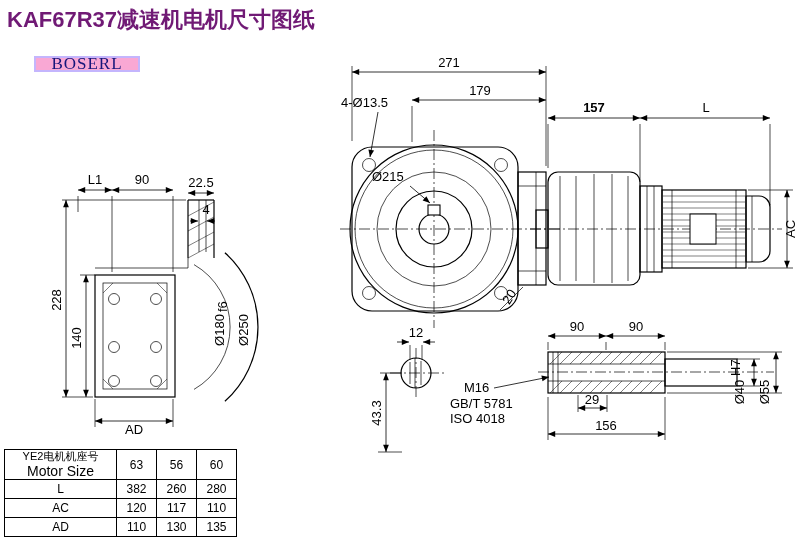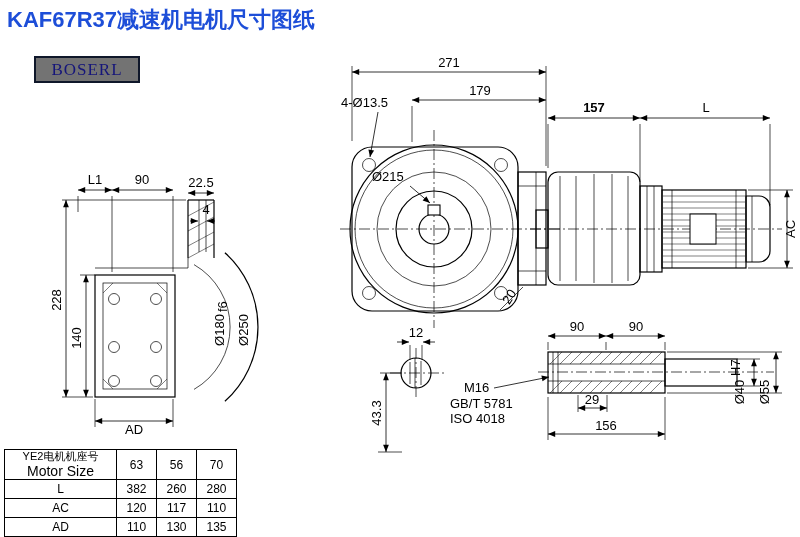--- a/index.html
+++ b/index.html
@@ -1,21 +1,21 @@
 <!DOCTYPE html>
 <html><head>
 <meta charset="utf-8">
 <style>
   *{box-sizing:border-box;margin:0;padding:0}
   body{background:#e9e9e9;font-family:"Liberation Sans",sans-serif}
   .canvas{position:relative;width:800px;height:537px;background:#ffffff;overflow:hidden;margin:0 auto}
-  .title{position:absolute;left:7px;top:5px;font-size:22px;font-weight:bold;color:#1d4ed8;white-space:nowrap}
-  .logo{position:absolute;left:34px;top:56px;width:106px;height:27px;border:2px solid #0f172a;
+  .title{position:absolute;left:7px;top:5px;font-size:22px;font-weight:bold;color:#701a75;white-space:nowrap}
+  .logo{position:absolute;left:34px;top:56px;width:106px;height:16px;border:2px solid #c4b5fd;
         display:flex;align-items:center;justify-content:center;
-        font-family:"Liberation Serif",serif;font-size:17px;color:#15157a;letter-spacing:1px;background:#737373}
+        font-family:"Liberation Serif",serif;font-size:17px;color:#15157a;letter-spacing:1px;background:#f9a8d4}
   svg.draw{position:absolute;left:0;top:0}
   svg.draw text{fill:#000;font-size:13px;font-family:"Liberation Sans",sans-serif}
   .ol{fill:none;stroke:#000;stroke-width:1.2}
   .tn{fill:none;stroke:#000;stroke-width:0.7}
   .hz{fill:none;stroke:#000;stroke-width:0.5}
   .dim{fill:none;stroke:#000;stroke-width:0.8}
   .cl{fill:none;stroke:#000;stroke-width:0.7;stroke-dasharray:11 3 2 3}
   .spec{position:absolute;left:4px;top:449px;border-collapse:collapse;background:#fff}
   .spec td{border:1px solid #000;text-align:center;font-size:12px;height:19px;padding:0 2px}
   .spec td.lbl{width:112px}
@@ -277,21 +277,21 @@
 
   <table class="spec">
     <tbody>
         <tr class="hdr">
       <td class="lbl">
         <div class="h1">YE2电机机座号</div>
         <div class="h2">Motor Size</div>
       </td>
       <td class="val">63</td>
       <td class="val">56</td>
-      <td class="val">70</td>
+      <td class="val">60</td>
     </tr>
     <tr>
       <td class="lbl">L</td>
       <td class="val">382</td>
       <td class="val">260</td>
       <td class="val">280</td>
     </tr>
     <tr>
       <td class="lbl">AC</td>
       <td class="val">120</td>

